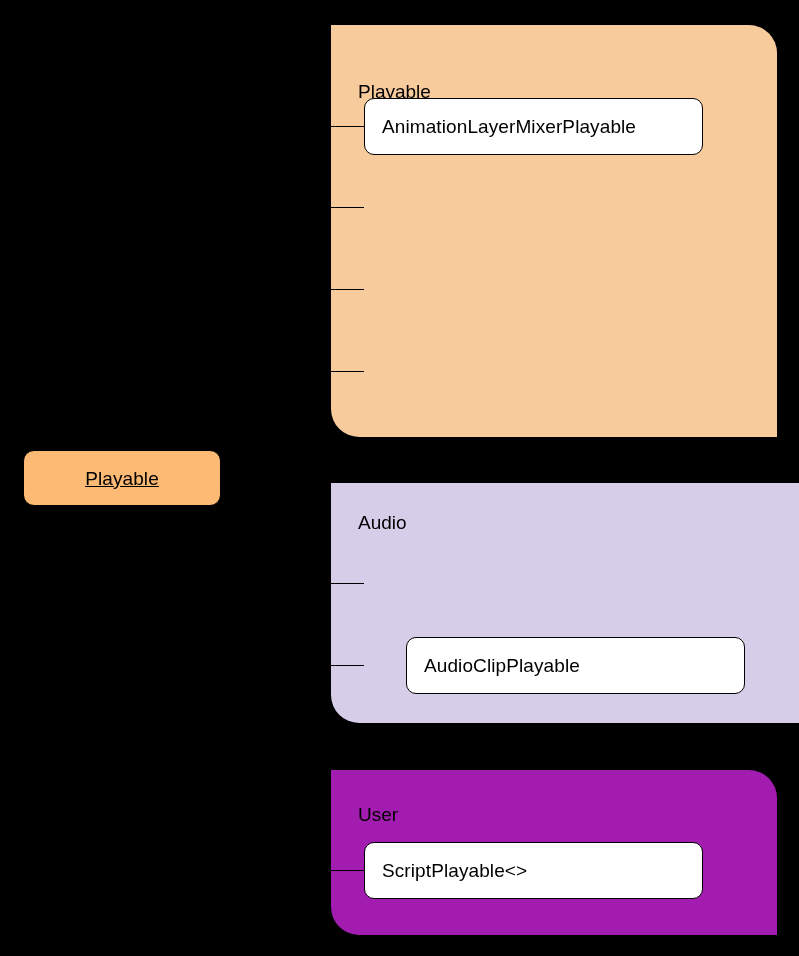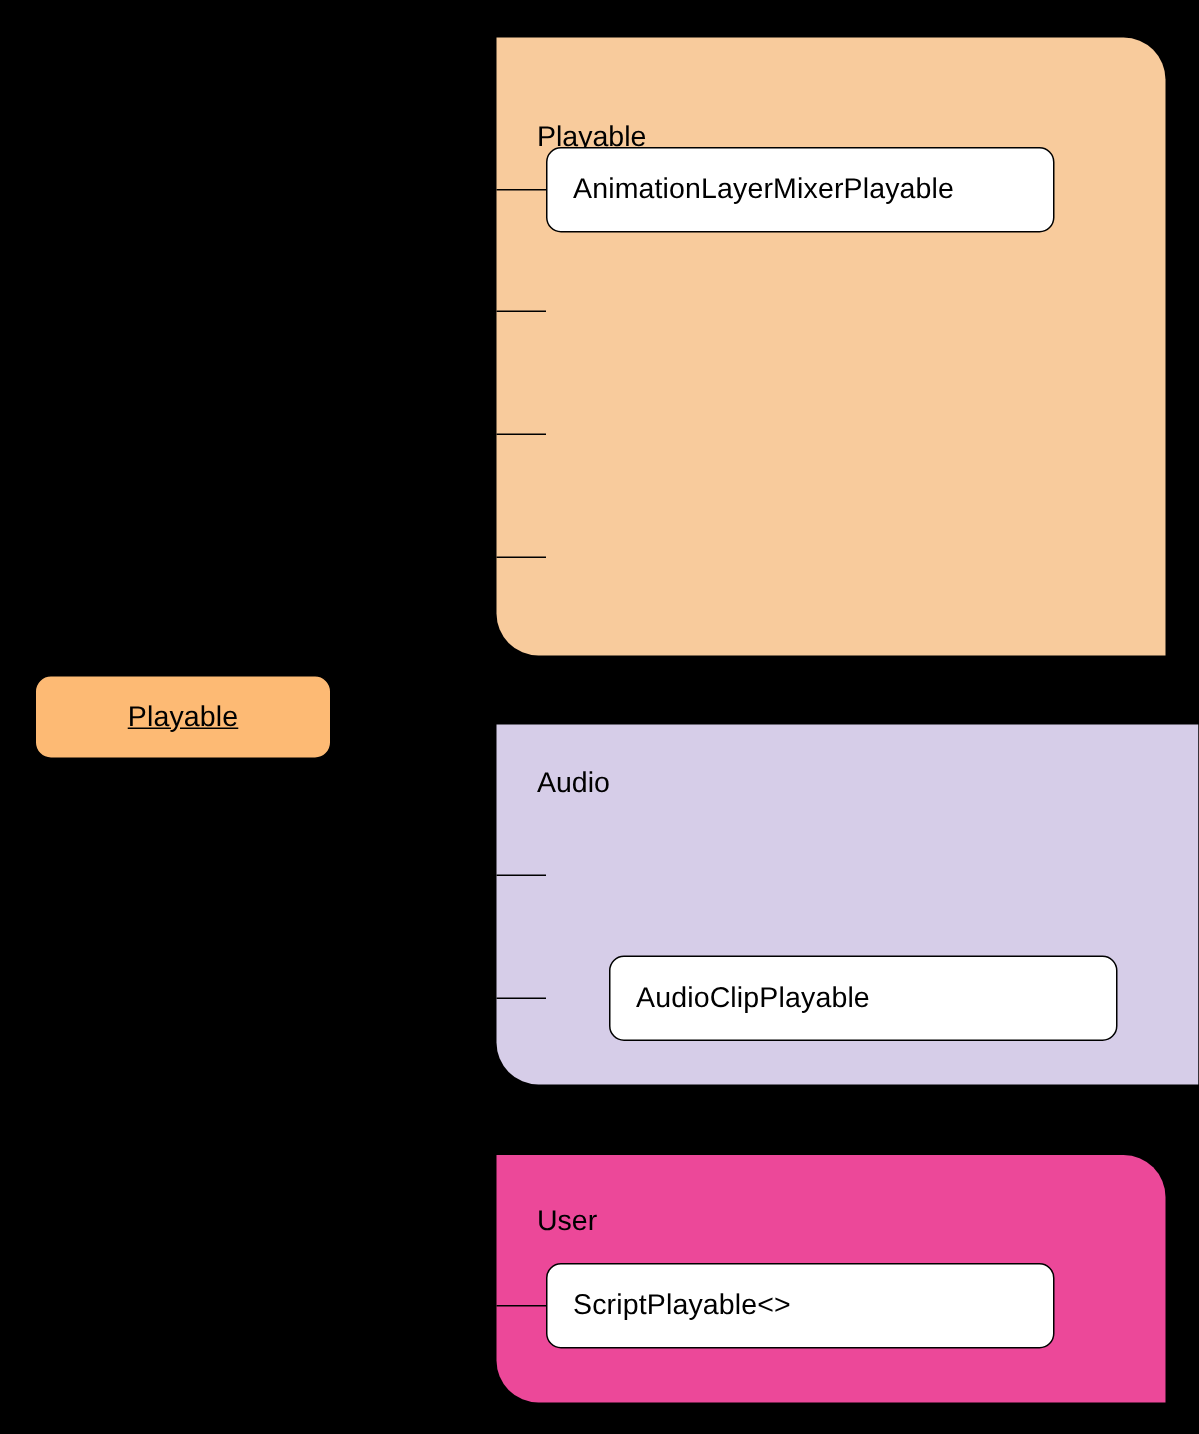--- a/index.html
+++ b/index.html
@@ -114,21 +114,21 @@
         <div class="connector" style="top: 346px;"></div>
       </div>
       <div class="group" style="left: 331px; top: 483px; width: 504px; height: 240px; background: rgb(214, 205, 232);">
         <div class="group-title" style="top: 30px;">Audio</div>
         <div class="connector" style="top: 100px;"></div>
         <div class="connector" style="top: 182px;"></div>
         <div class="child-node" style="top: 154px; margin-left: 42px;">
           <span class="node-label">AudioClipPlayable</span>
         </div>
       </div>
-      <div class="group" style="left: 331px; top: 770px; width: 446px; height: 165px; background: #ec4899;">
+      <div class="group" style="left: 331px; top: 770px; width: 446px; height: 165px; background: #a21caf;">
         <div class="group-title" style="top: 35px;">User</div>
         <div class="connector" style="top: 100px;"></div>
         <div class="child-node" style="top: 72px;">
           <span class="node-label">ScriptPlayable&lt;&gt;</span>
         </div>
       </div>
     </div>
 
 </div>
 

